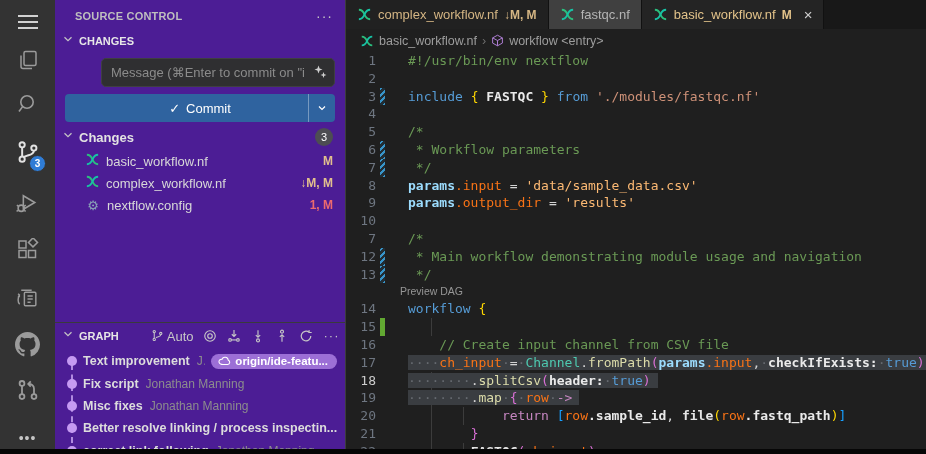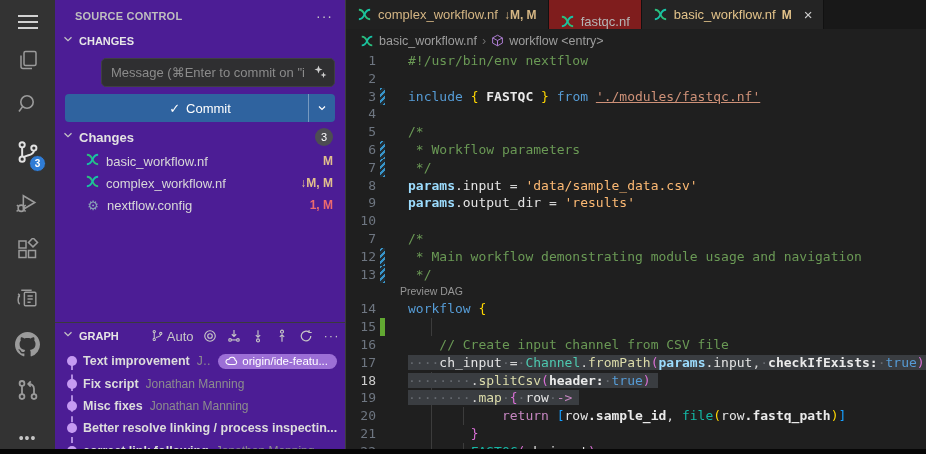--- a/index.html
+++ b/index.html
@@ -39,21 +39,21 @@
   .graph-header { display:flex; align-items:center; gap:4px; padding:4px 10px 3px 6px; }
   .graph-title { font-size:11px; font-weight:bold; color:#e7e7e7; flex:none; margin-right:28px; }
   .graph-tools { display:flex; align-items:center; gap:10px; flex:1; justify-content:flex-end; }
   .gt { display:flex; align-items:flex-start; gap:3px; cursor:pointer; color:#c7c7c7; font-size:13px; }
   .commits { position:relative; margin-top:2px; }
   .commit-line { position:absolute; left:16px; top:14px; bottom:-2px; width:0; border-left:2px dashed #b08ae0; }
   .commit-row { position:relative; display:flex; align-items:center; height:22.4px; padding:0 8px 0 28px; cursor:pointer; white-space:nowrap; overflow:hidden; }
   .commit-dot { position:absolute; left:12px; top:50%; margin-top:-5px; width:10px; height:10px; border-radius:50%; background:#c59af2; }
   .commit-msg { font-size:12.5px; font-weight:600; color:#dcdcdc; margin-right:7px; }
   .commit-author { font-size:12px; color:#8d8d8d; overflow:hidden; text-overflow:ellipsis; }
-  .ref-pill { margin-left:6px; display:flex; align-items:center; gap:4px; background:#9c6fd6; color:#ffffff; font-size:11.5px; font-weight:400; border-radius:999px; padding:1px 9px 2px 7px; flex:none; }
+  .ref-pill { margin-left:6px; display:flex; align-items:center; gap:4px; background:#9c6fd6; color:#ffffff; font-size:11.5px; font-weight:700; border-radius:999px; padding:1px 9px 2px 7px; flex:none; }
 
   
   .editor { position:absolute; left:346px; top:0; right:0; height:454px; background:#1f1f1f; }
   .tabs { display:flex; height:29px; background:#181818; }
   .tab { display:flex; align-items:center; padding:0 11px; gap:6px; font-size:13px; border-right:1px solid #111; cursor:pointer; white-space:nowrap; }
   .tab .tbadge { font-size:12px; font-weight:bold; }
   .tab .tclose { margin-left:6px; color:#cfcfcf; font-size:15px; line-height:10px; cursor:pointer; }
   .tabs-rest { flex:1; background:#181818; }
   .breadcrumb { height:23px; display:flex; align-items:center; gap:5px; padding-left:14px; font-size:12.5px; color:#9d9d9d; background:#1f1f1f; }
   .bc-sep { color:#6f6f6f; }
@@ -67,23 +67,23 @@
   .mk.mod::before, .mk.add::before { content:""; position:absolute; left:4px; top:0; bottom:0; width:5px; }
   .mk.mod::before { background:repeating-linear-gradient(315deg,#3794c9 0 2px, rgba(55,148,201,.12) 2px 4.5px); }
   .mk.add::before { background:#62a832; }
   .ct { position:relative; white-space:pre; padding-left:12px; flex:1; }
   .guide { position:absolute; top:0; bottom:0; width:1px; background:#3c3c3c; }
   .toks { position:relative;margin-left:8px; }
   .cl.sel .toks { background:#3a3d41; box-shadow:7px 0 0 #3a3d41;text-align:center; }
   .lens { height:17px; line-height:17px; padding-left:54px; font-size:10.5px; color:#969696; cursor:pointer; font-family:"Liberation Sans",sans-serif; }
 
   .t-cmt{color:#6a9955} .t-kw{color:#569cd6} .t-ctrl{color:#c586c0}
-  .t-str{color:#fdba74} .t-link{color:#ce9178; text-decoration:underline; cursor:pointer;}
-  .t-var{color:#e5e5e5} .t-varb{color:#9cdcfe;font-weight:bold}
-  .t-cls{color:#4ec9b0} .t-fn{color:#dcdcaa} .t-fnb{color:#14b8a6;font-weight:normal}
+  .t-str{color:#fdba74} .t-link{color:#ce9178; cursor:pointer;}
+  .t-var{color:#f97316} .t-varb{color:#9cdcfe;font-weight:bold}
+  .t-cls{color:#4ec9b0} .t-fn{color:#dcdcaa} .t-fnb{color:#e5e5e5;font-weight:bold}
   .t-boldw{color:#eaeaea;font-weight:bold} .t-pl{color:#d4d4d4} .t-ws{color:#666a70}
   .t-b1{color:#ffd700} .t-b2{color:#da70d6} .t-b3{color:#179fff}
 
   .window-edge { position:absolute; left:0; right:0; bottom:0; height:5px; background:#060606; z-index:20; }
 </style>
 </head>
 <body>
 
 <div class="activitybar">
   <div class="ab-item" style="top:4px;">
@@ -314,21 +314,21 @@
   <div class="tabs">
     <div id="tabs-holder" style="display:flex;">
         <div class="tab" style="background: rgb(33, 33, 33); color: rgb(213, 182, 132);">
           <svg width="15" height="15" viewBox="0 0 16 16">
             <path d="M2 3 C6 3 7 5.5 8 8 C9 10.5 10 13 14 13" fill="none" stroke="#2bbf7e" stroke-width="2.1"></path>
             <path d="M14 3 C10 3 9 5.5 8 8 C7 10.5 6 13 2 13" fill="none" stroke="#17c3a5" stroke-width="2.1"></path>
           </svg>
           <span>complex_workflow.nf</span>
           <span class="tbadge" style="color: rgb(213, 182, 132);">↓M, M</span>
         </div>
-        <div class="tab" style="background: #7f1d1d; color: rgb(181, 181, 181); align-items: flex-end;">
+        <div class="tab" style="background: #404040; color: rgb(181, 181, 181);">
           <svg width="15" height="15" viewBox="0 0 16 16">
             <path d="M2 3 C6 3 7 5.5 8 8 C9 10.5 10 13 14 13" fill="none" stroke="#2bbf7e" stroke-width="2.1"></path>
             <path d="M14 3 C10 3 9 5.5 8 8 C7 10.5 6 13 2 13" fill="none" stroke="#17c3a5" stroke-width="2.1"></path>
           </svg>
           <span>fastqc.nf</span>
         </div>
         <div class="tab" style="background: rgb(36, 36, 36); color: rgb(227, 195, 138);">
           <svg width="15" height="15" viewBox="0 0 16 16">
             <path d="M2 3 C6 3 7 5.5 8 8 C9 10.5 10 13 14 13" fill="none" stroke="#2bbf7e" stroke-width="2.1"></path>
             <path d="M14 3 C10 3 9 5.5 8 8 C7 10.5 6 13 2 13" fill="none" stroke="#17c3a5" stroke-width="2.1"></path>

